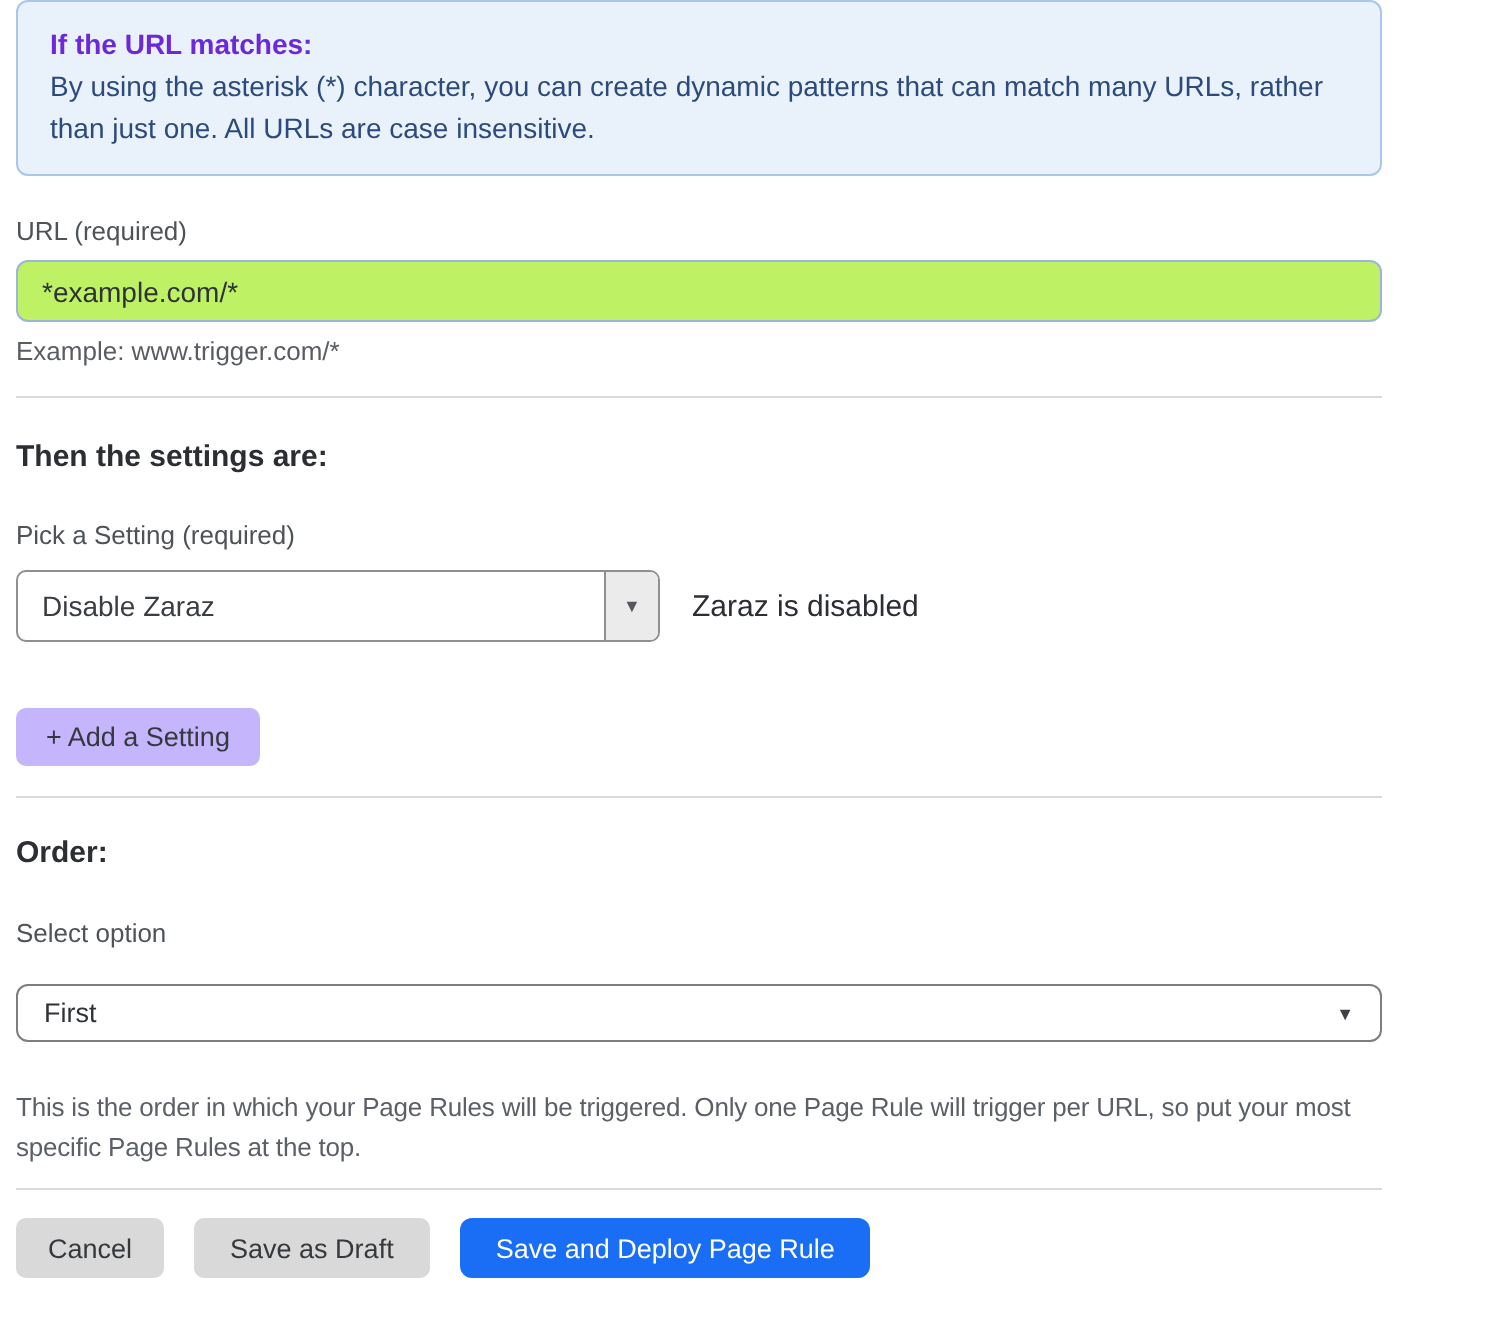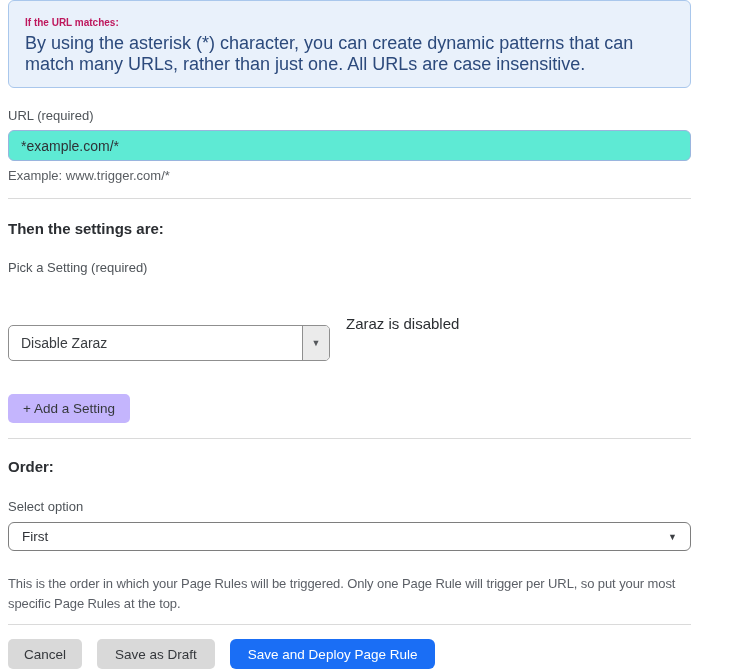--- a/index.html
+++ b/index.html
@@ -19,40 +19,40 @@
 
   
   .info-box {
     background: #e9f1fb;
     border: 1px solid #a9c7ec;
     border-radius: 6px;
     padding: 11px 16px 12px 16px;
     margin-bottom: 20px;
   }
   .info-box .ib-heading {
-    font-size: 10px; font-weight: 700; color: #be185d;
+    font-size: 14px; font-weight: 700; color: #6d28d9;
     line-height: 21px;
   }
   .info-box .ib-body {
-    font-size: 18px; color: #2c4a7c; line-height: 21px;
+    font-size: 14px; color: #2c4a7c; line-height: 21px;
     max-width: 655px;
   }
   .info-box .ib-link-line { font-size: 14px; line-height: 21px; }
   .info-box a.ib-link {
     color: #2f63c1; text-decoration: underline; cursor: pointer;
   }
   .info-box .ib-link-suffix { color: #2c4a7c; }
 
   .field-label {
     font-size: 13px; color: #4e5358; margin-bottom: 7px;
   }
 
   .url-input {
     display: block; width: 683px; height: 31px;
-    background: #5eead4;
+    background: #bef264;
     border: 1px solid #9ab5de;
     border-radius: 6px;
     padding: 0 12px;
     font-family: "Liberation Sans", sans-serif;
     font-size: 14px; color: #2f3237;
     outline: none;
   }
   .helper-text {
     font-size: 13px; color: #595d62; margin-top: 7px;
   }
@@ -78,21 +78,20 @@
     display: flex; align-items: center; margin-top: 10px;
   }
   .setting-select {
     display: flex; align-items: stretch;
     width: 322px; height: 36px;
     background: #ffffff;
     border: 1px solid #8f8f8f;
     border-radius: 5px;
     cursor: pointer;
     overflow: hidden;
-    margin-top: 40px;
   }
   .setting-select .ss-value {
     flex: 1; display: flex; align-items: center;
     padding-left: 12px;
     font-size: 14px; color: #3a3d41;
   }
   .setting-select .ss-arrow-btn {
     width: 27px;
     background: #ebebeb;
     border-left: 1px solid #8f8f8f;
@@ -114,21 +113,21 @@
   }
 
   .order-select-label { margin-top: 24px; }
   .order-select {
     display: flex; align-items: center; justify-content: space-between;
     width: 683px; height: 29px;
     background: #ffffff;
     border: 1px solid #7e7e7e;
     border-radius: 6px;
     padding: 0 13px;
-    margin-top: 8px;
+    margin-top: 18px;
     cursor: pointer;
   }
   .order-select .os-value { font-size: 13.5px; color: #2f3237; }
   .order-select .os-arrow { font-size: 9px; color: #3c3f43; }
 
   .order-help {
     margin-top: 23px; font-size: 13px; line-height: 20px;
     color: #5b5f66; max-width: 683px; letter-spacing: -0.1px;
   }
 

